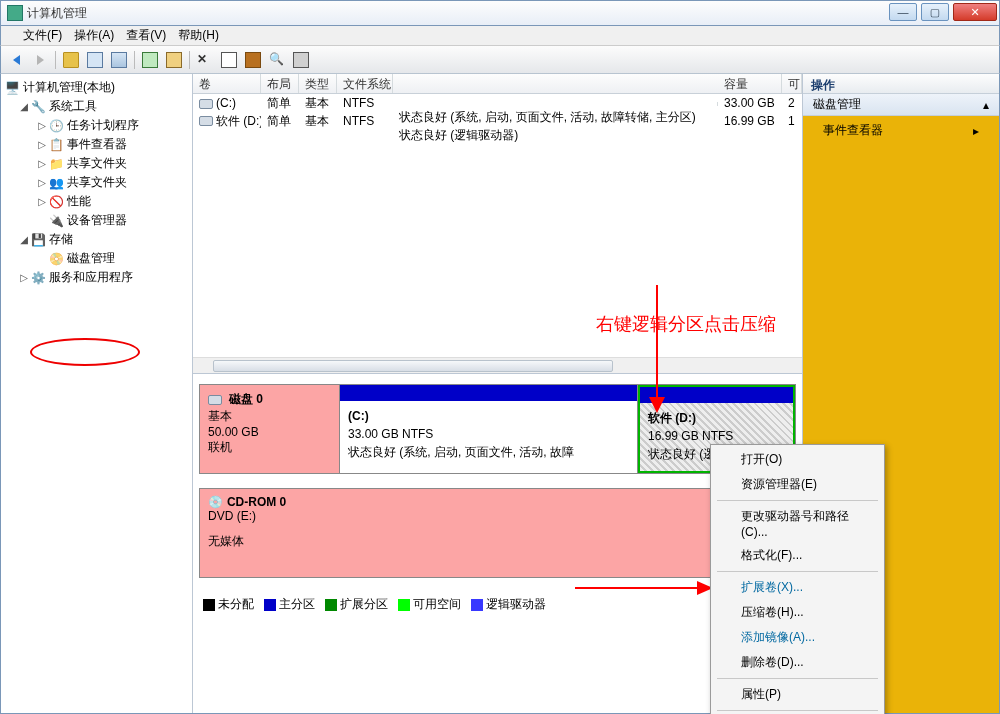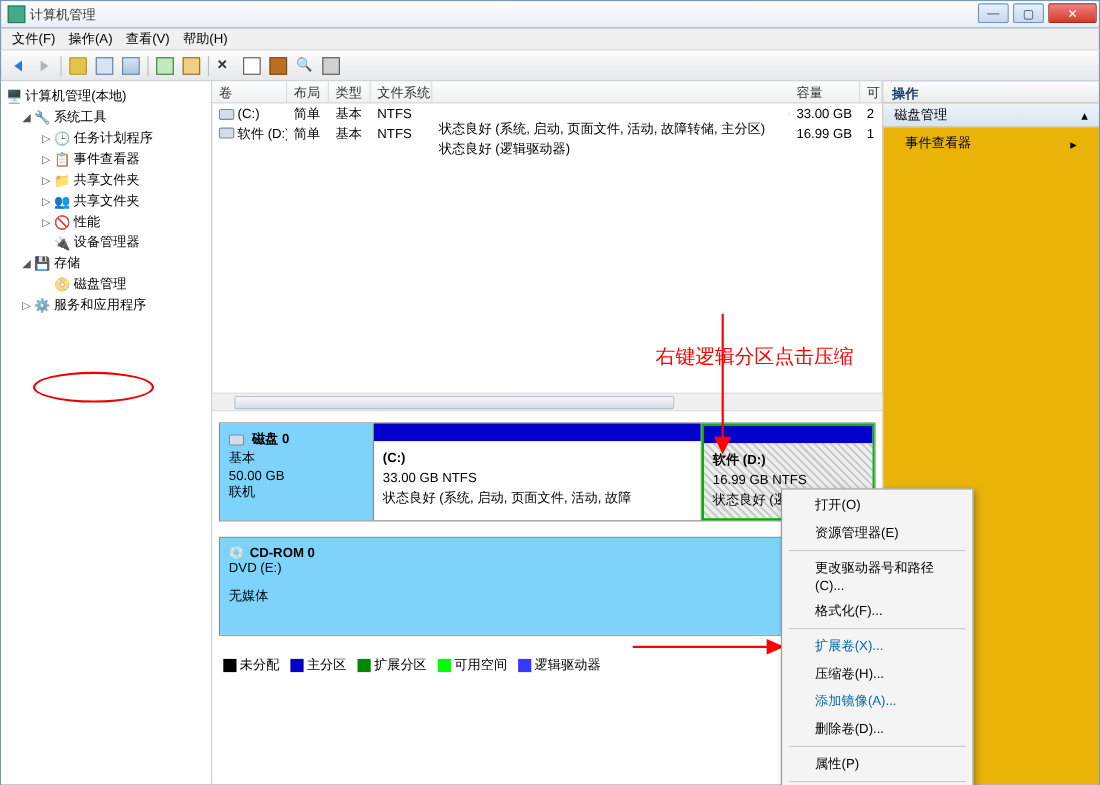--- a/index.html
+++ b/index.html
@@ -8,21 +8,21 @@
 
 .titlebar { height: 26px; background: linear-gradient(#fdfdfd, #e8eef7); border: 1px solid #7a97b8; display: flex; align-items: center; padding-left: 6px; }
 .titlebar .app-icon { width: 16px; height: 16px; margin-right: 4px; background: #4a8; border: 1px solid #276; }
 .titlebar-title { flex: 1; color: #333; }
 .win-btns { display: flex; height: 100%; }
 .win-btn { width: 28px; height: 18px; margin: 2px 2px 0 2px; border: 1px solid #4a6; border-radius: 2px; display: flex; align-items: center; justify-content: center; font-size: 11px; cursor: pointer; }
 .win-btn.min, .win-btn.max { background: linear-gradient(#e7f1fb,#c3d9f0); border-color:#6a93bf; color:#345; }
 .win-btn.close { background: linear-gradient(#f08080,#d43b2a); border-color:#a02818; color:#fff; width: 44px; }
 
 
-.menubar { height: 20px; background: #f0f0f0; border-left:1px solid #7a97b8; border-right:1px solid #7a97b8; border-bottom: 1px solid #ccc; display: flex; align-items: center; padding-left: 4px; }
+.menubar { height: 20px; background: #f0f0f0; border-left:1px solid #7a97b8; border-right:1px solid #7a97b8; border-bottom: 1px solid #ccc; display: flex; align-items: center; padding-left: 16px; }
 .menubar span { padding: 2px 6px; cursor: pointer; }
 
 
 .toolbar { height: 28px; background: linear-gradient(#fcfcfc,#e5e7ea); border-left:1px solid #7a97b8; border-right:1px solid #7a97b8; border-bottom: 1px solid #b8c4d0; display: flex; align-items: center; padding: 0 4px; gap: 2px; }
 .tbtn { width: 22px; height: 22px; display: flex; align-items: center; justify-content: center; cursor: pointer; border: 1px solid transparent; }
 .tsep { width: 1px; height: 18px; background: #bbb; margin: 0 2px; }
 .arrow-l, .arrow-r { width:0; height:0; border-top:5px solid transparent; border-bottom:5px solid transparent; }
 .arrow-l { border-right:7px solid #2a7ad6; }
 .arrow-r { border-left:7px solid #b5b5b5; }
 .ico { width:16px; height:16px; display:inline-block; }
@@ -52,21 +52,21 @@
 .vt-row { display:flex; height:18px; align-items:center; }
 .vt-row div { padding:1px 6px; white-space:nowrap; overflow:hidden; }
 .c-vol { width:68px; } .c-layout { width:38px; } .c-type { width:38px; } .c-fs { width:56px; } .c-status { flex:1;margin-top:28px; } .c-cap { width:64px; text-align:left; } .c-free { width:20px; }
 .drive-icon { display:inline-block; width:14px; height:10px; background:#d5dde6; border:1px solid #7a8ca0; border-radius:2px; margin-right:3px; vertical-align:middle; }
 .vt-scroll { height:16px; background:#f0f0f0; border-top:1px solid #ddd; position:relative; }
 .vt-scroll .thumb { position:absolute; left:20px; width:400px; height:12px; top:2px; background:linear-gradient(#f6f8fa,#d8dee6); border:1px solid #b8c2cc; border-radius:2px; }
 
 
 .disks-area { flex:1; background:#fff; padding:10px 6px 4px 6px; overflow:hidden; position:relative; }
 .disk-row { display:flex; border:1px solid #888; margin-bottom:14px; min-height:90px; }
-.disk-label { width:140px; border-right:1px solid #888; padding:6px 8px; background:#7dd3fc; }
+.disk-label { width:140px; border-right:1px solid #888; padding:6px 8px; background:#fca5a5; }
 .disk-label .dname { font-weight:bold; }
 .disk-parts { flex:1; display:flex; }
 .part { border-right:1px solid #888; display:flex; flex-direction:column; }
 .part-bar { height:16px; }
 .part-body { flex:1; padding:6px 8px; line-height:1.5; }
 .part-body .pn { font-weight:bold; }
 .blue-bar { background:#0000c8; }
 .green-hl { border:2px solid #00b400 !important; }
 .hatch { background: repeating-linear-gradient(45deg, #eee, #eee 3px, #ccc 3px, #ccc 5px); }
 

